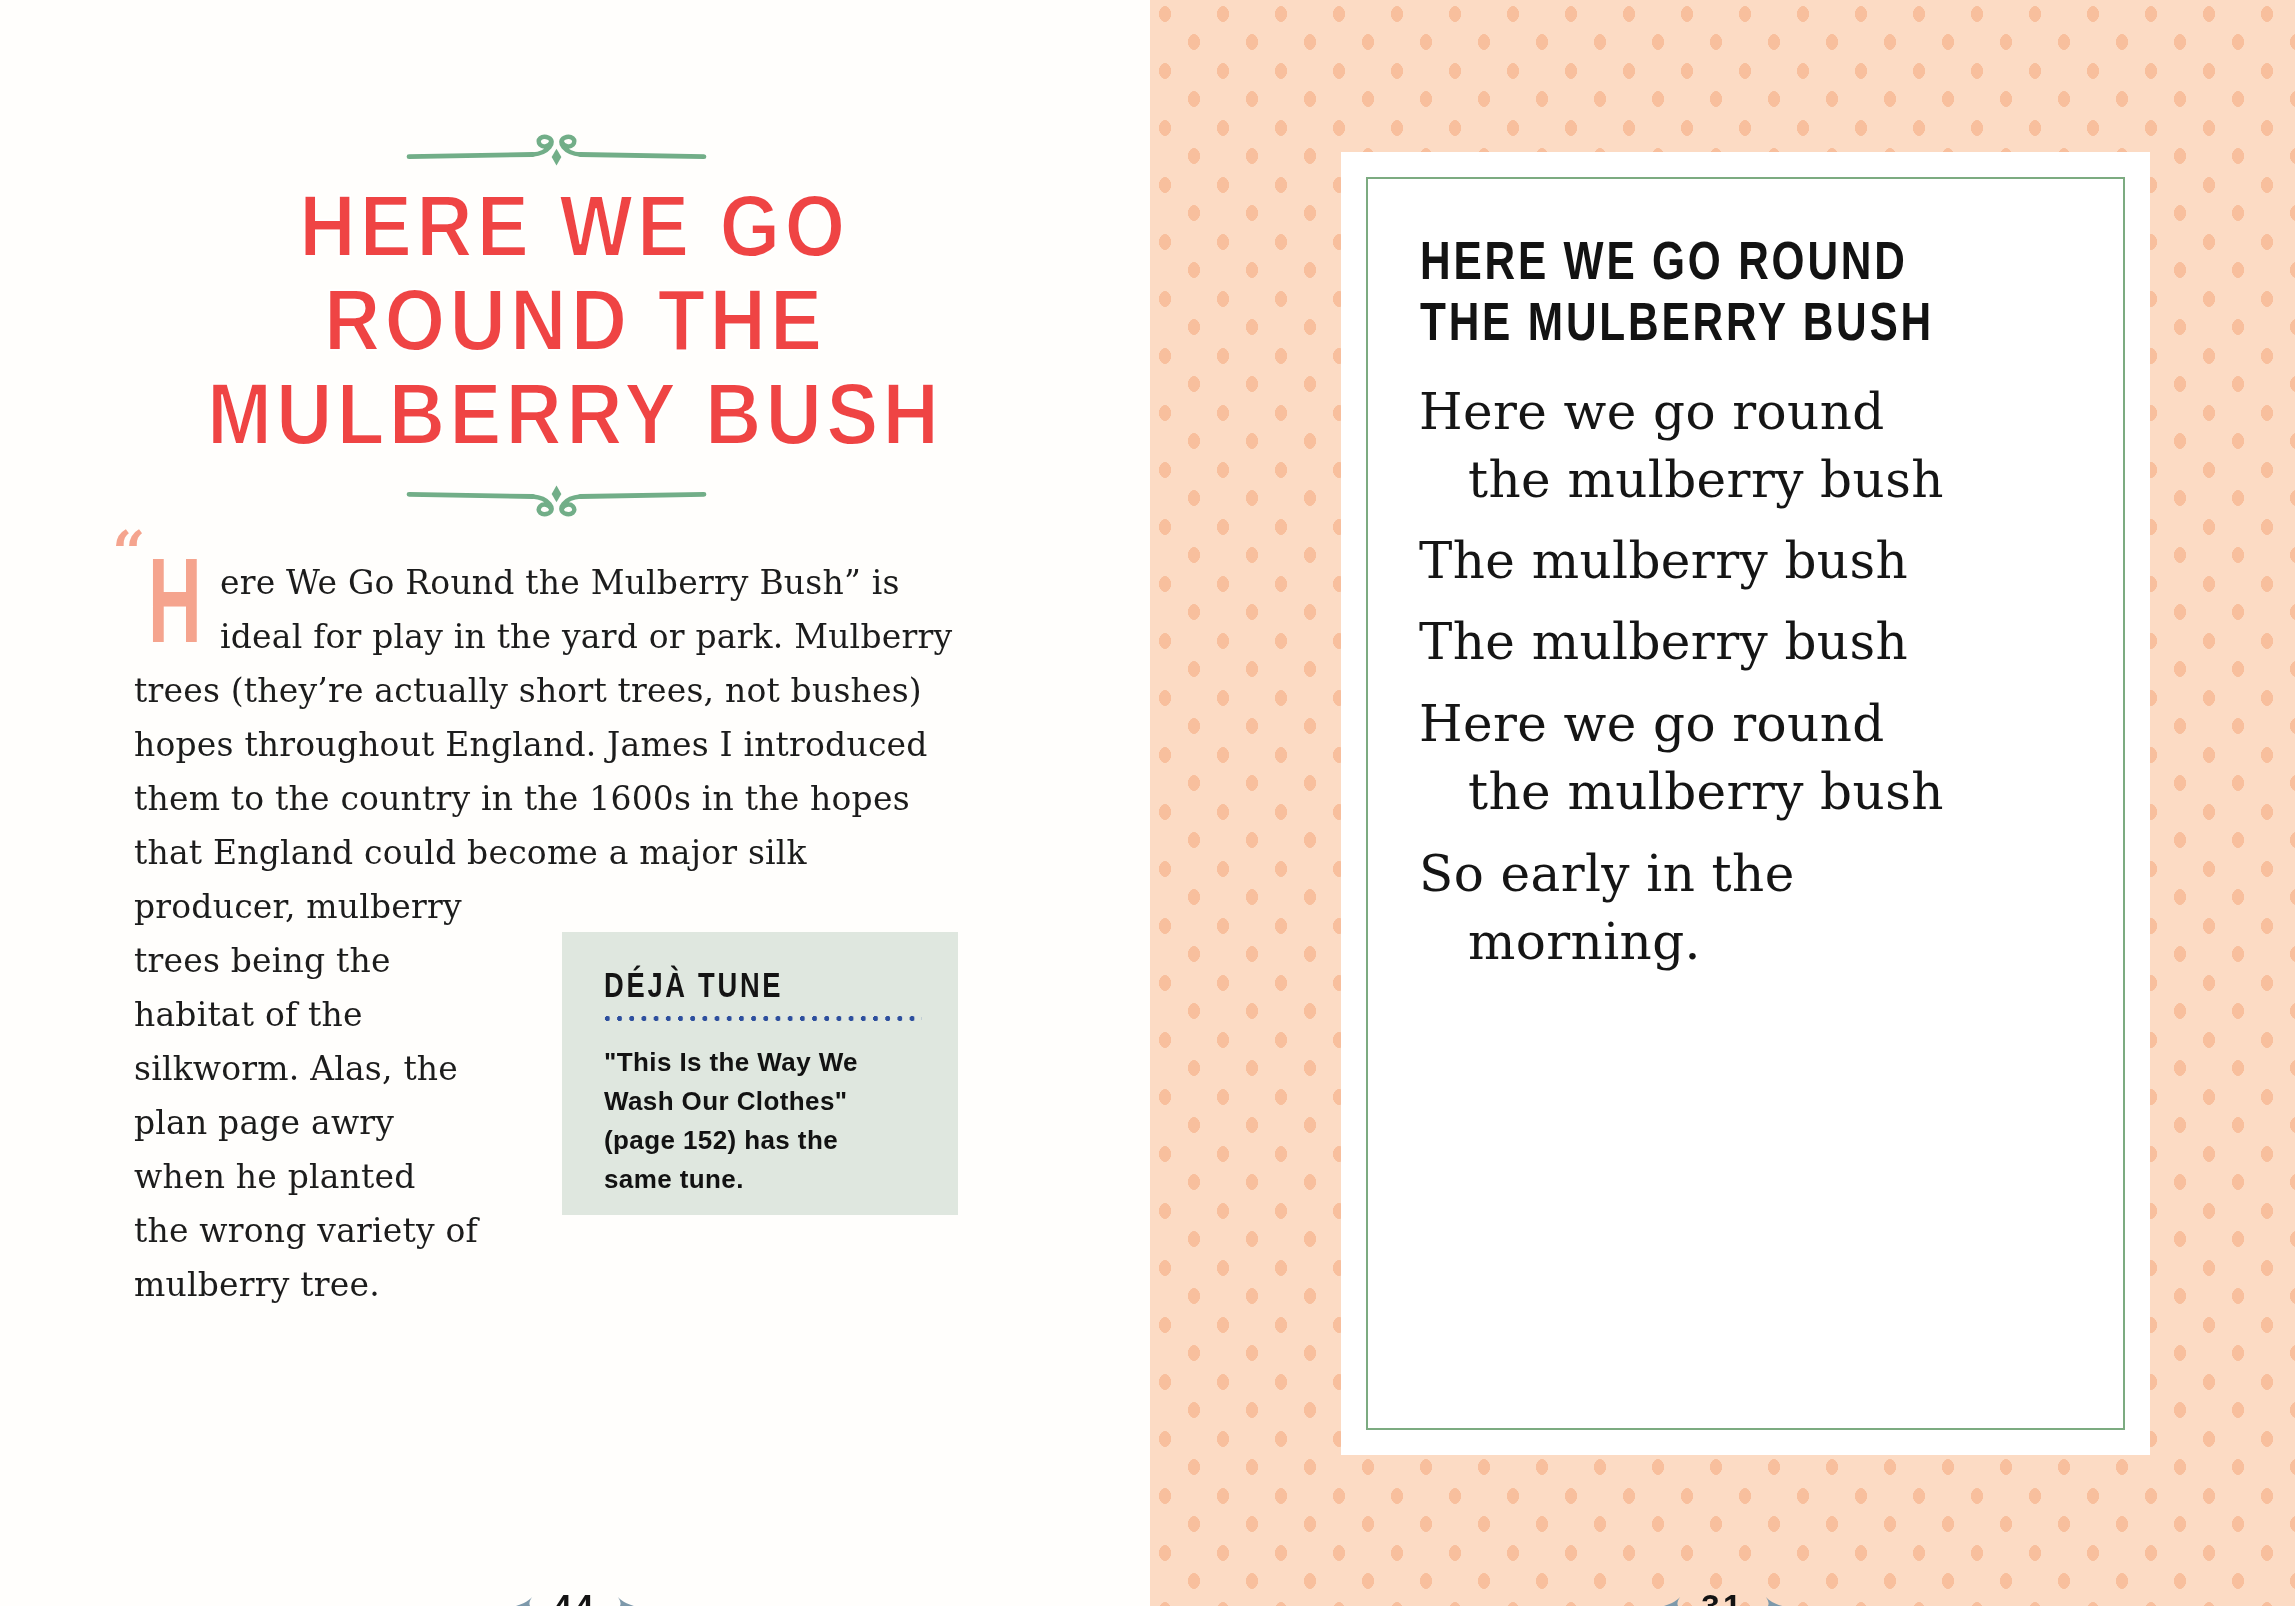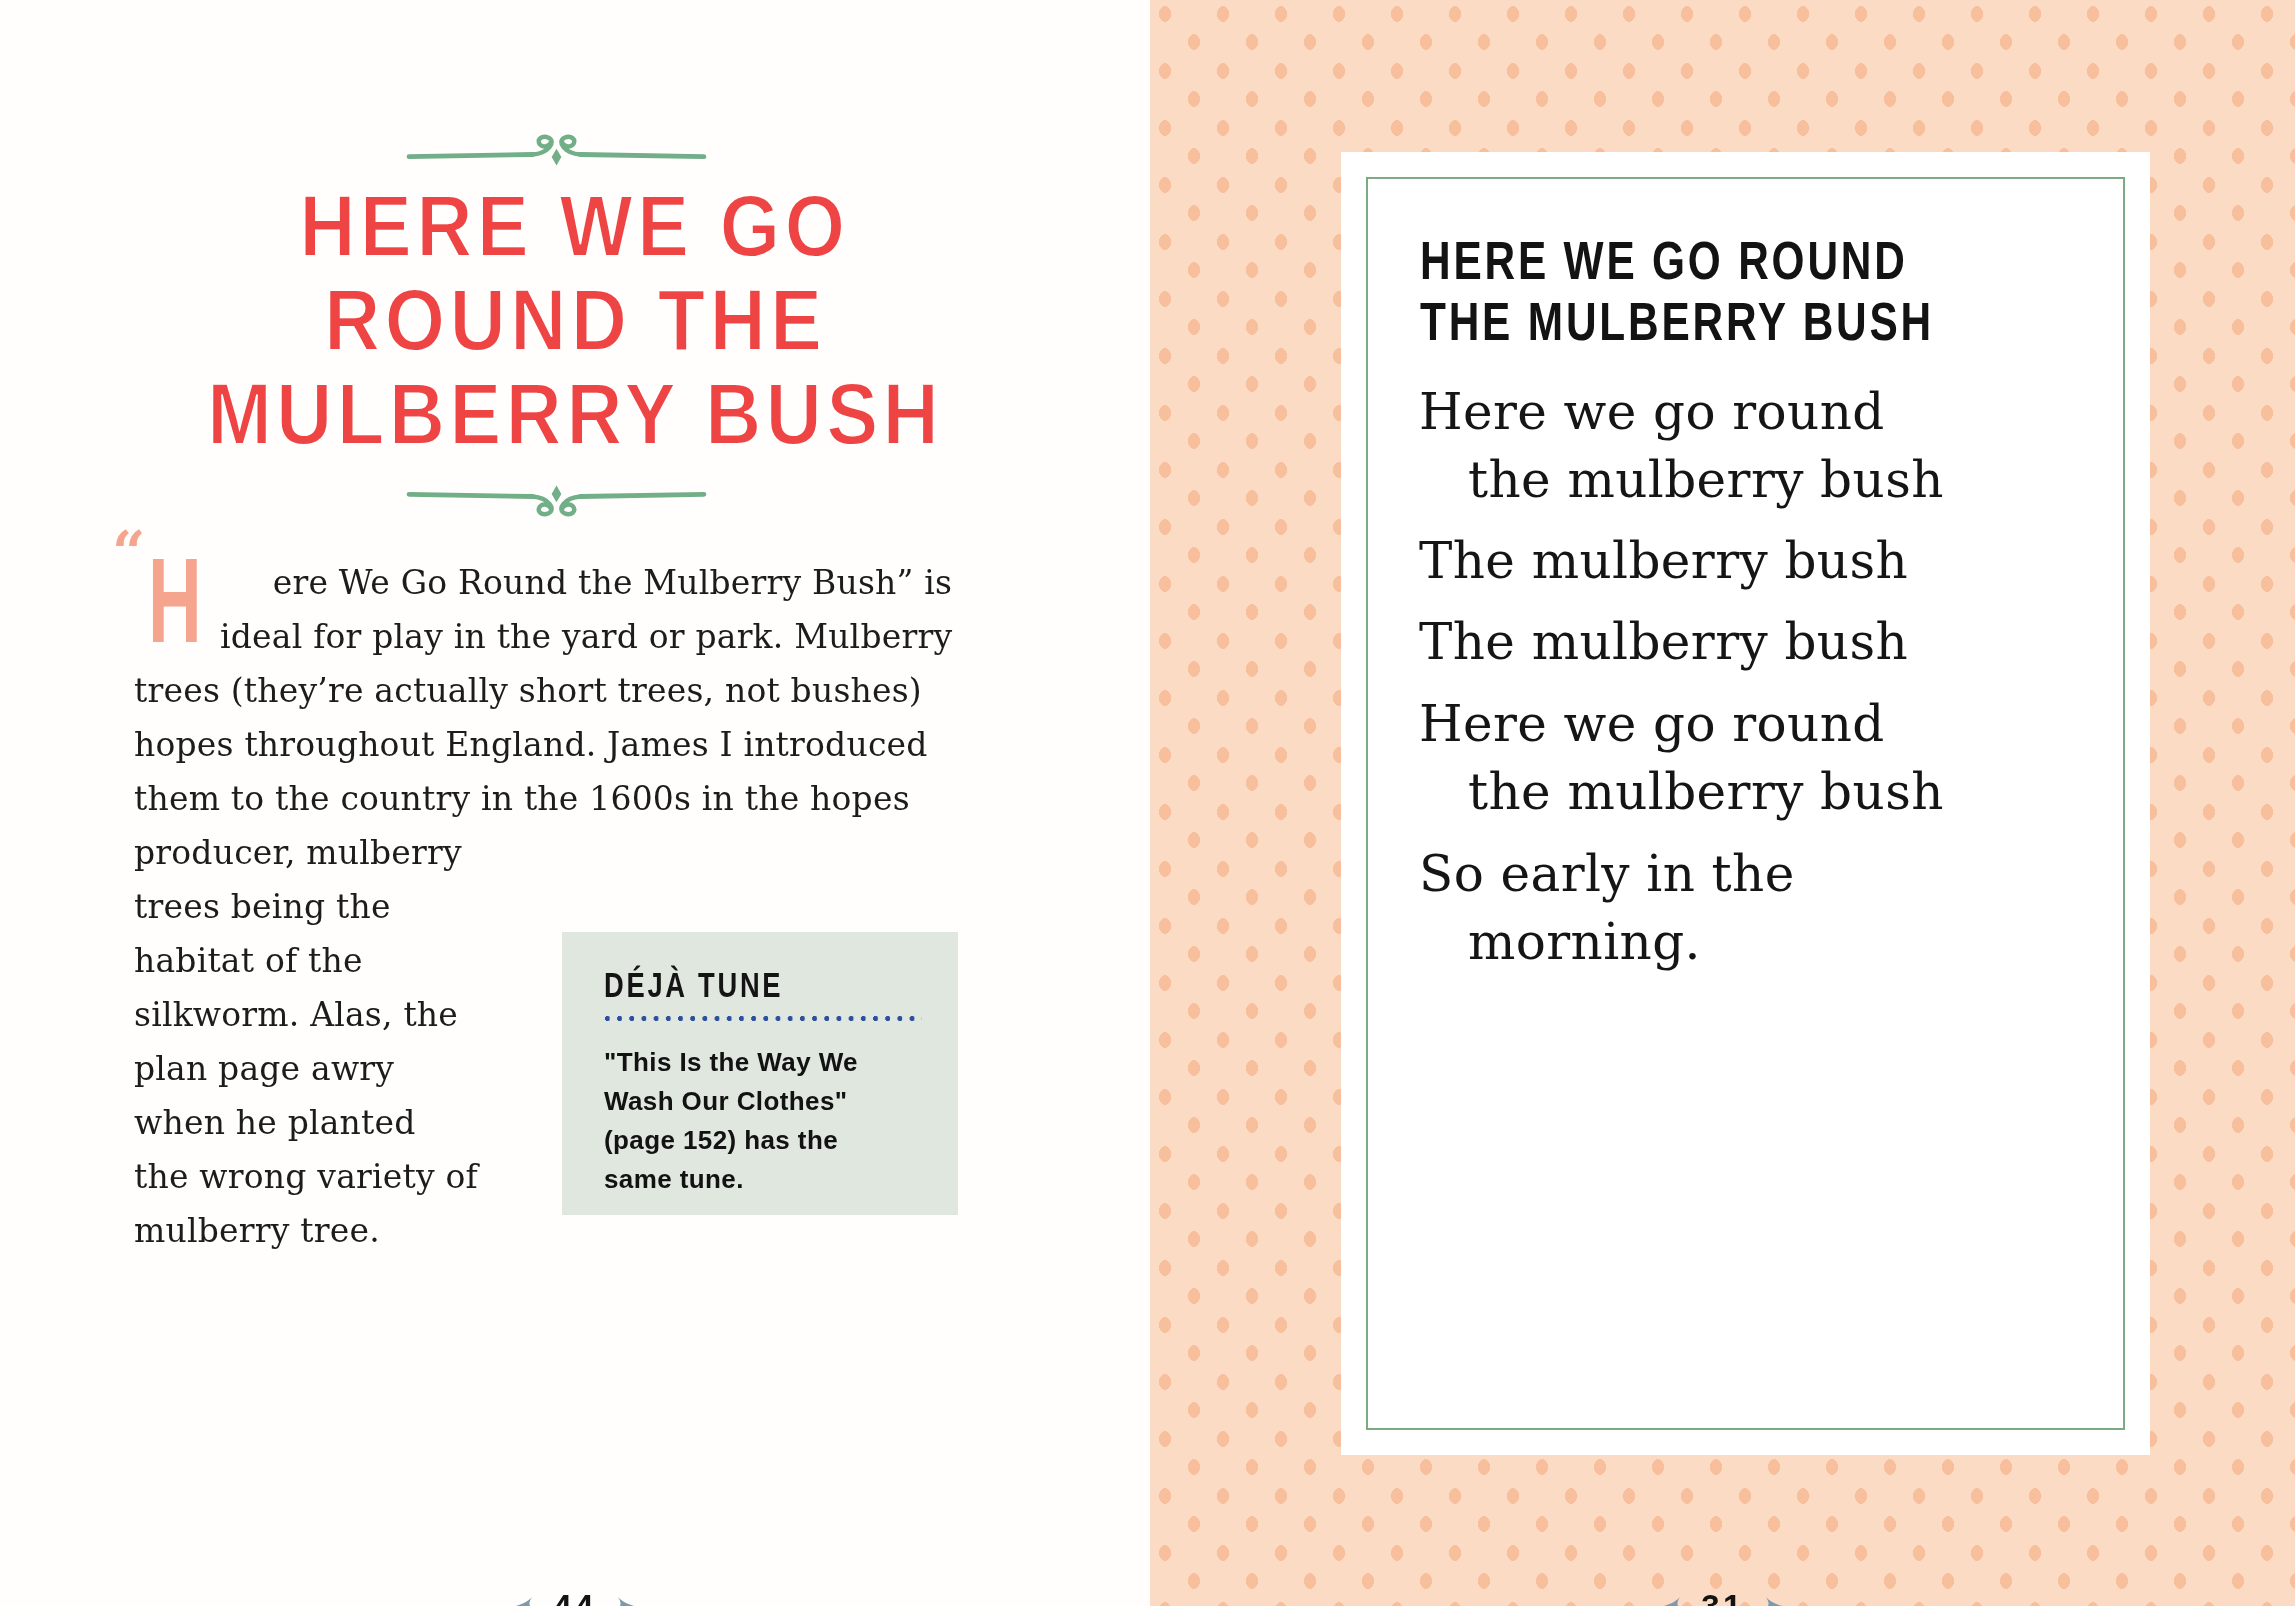--- a/index.html
+++ b/index.html
@@ -57,21 +57,21 @@
 
   .body-text {
     position: absolute; left: 134px; top: 556px;
     font-family: "DejaVu Serif", serif;
     font-size: 33px;
     line-height: 54px;
     color: #1c1c1c;
     letter-spacing: 0.2px;
   }
   .body-text .bline { white-space: nowrap; }
-  .body-text .bline.ind { padding-left: 86px; text-align: right; }
+  .body-text .bline.ind { padding-left: 86px; }
 
   .deja-box {
     position: absolute; left: 562px; top: 932px;
     width: 396px; height: 283px;
     background: #dfe7df;
     padding: 35px 23px 0 42px;
   }
   .deja-title {
     font-weight: 800;
     font-size: 35px;
@@ -190,20 +190,21 @@
 
     <div class="open-quote">“</div>
     <div class="drop-cap">H</div>
 
     <div class="body-text">
       <div class="bline ind">ere We Go Round the Mulberry Bush” is</div>
       <div class="bline ind">ideal for play in the yard or park. Mulberry</div>
       <div class="bline">trees (they’re actually short trees, not bushes)</div>
       <div class="bline">hopes throughout England. James I introduced</div>
       <div class="bline">them to the country in the 1600s in the hopes</div>
+      <div class="bline">that England could become a major silk</div>
       <div class="bline">producer, mulberry</div>
       <div class="bline">trees being the</div>
       <div class="bline">habitat of the</div>
       <div class="bline">silkworm. Alas, the</div>
       <div class="bline">plan page awry</div>
       <div class="bline">when he planted</div>
       <div class="bline">the wrong variety of</div>
       <div class="bline">mulberry tree.</div>
     </div>
 

